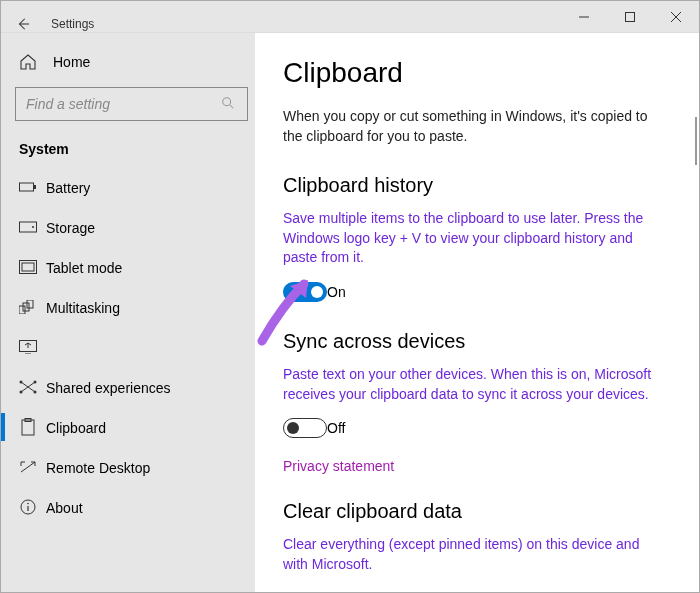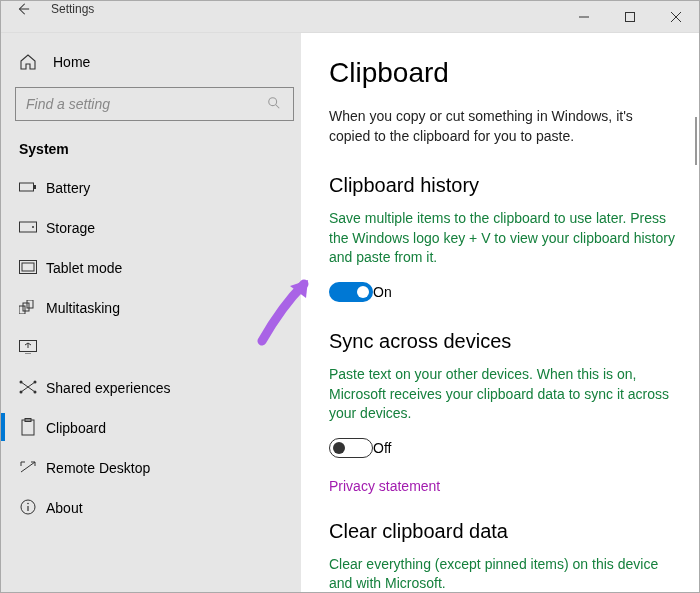--- a/index.html
+++ b/index.html
@@ -14,21 +14,21 @@
   position: relative;
 }
 .window {
   display: flex;
   flex-direction: column;
   height: 100%;
   border: 1px solid #aaa;
 }
 .titlebar {
   display: flex;
-  align-items: flex-start;
+  align-items: flex-end;
   height: 32px;
   background: #e6e6e6;
   border-bottom: 1px solid #ddd;
   position: relative;
 }
 .titlebar-left {
   display: flex;
   align-items: center;
   padding-left: 14px;
   gap: 20px;
@@ -58,21 +58,21 @@
   justify-content: center;
   font-size: 11px;
   color: #333;
 }
 .body {
   display: flex;
   flex: 1;
   overflow: hidden;
 }
 .sidebar {
-  width: 300px;
+  width: 254px;
   background: #e6e6e6;
   padding: 10px 0 0 0;
   overflow-y: auto;
 }
 .home-row {
   display: flex;
   align-items: center;
   gap: 16px;
   padding: 10px 18px 8px 18px;
 }
@@ -154,21 +154,21 @@
   margin-bottom: 28px;
   max-width: 370px;
 }
 .section-title {
   font-size: 20px;
   font-weight: 400;
   margin-bottom: 12px;
 }
 .section-desc {
   font-size: 14px;
-  color: #15803d;
+  color: #6d28d9;
   line-height: 1.4;
   margin-bottom: 14px;
   max-width: 370px;
 }
 .toggle-row {
   display: flex;
   align-items: center;
   margin-bottom: 28px;
 }
 .toggle {

